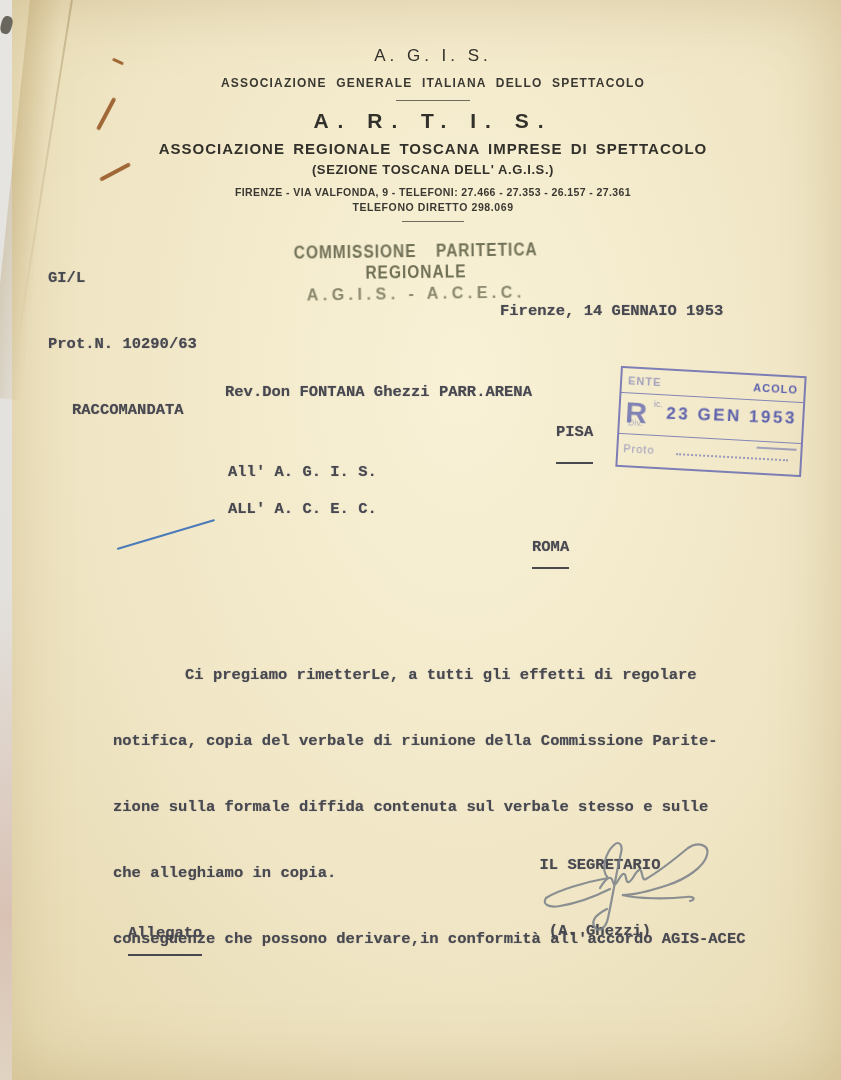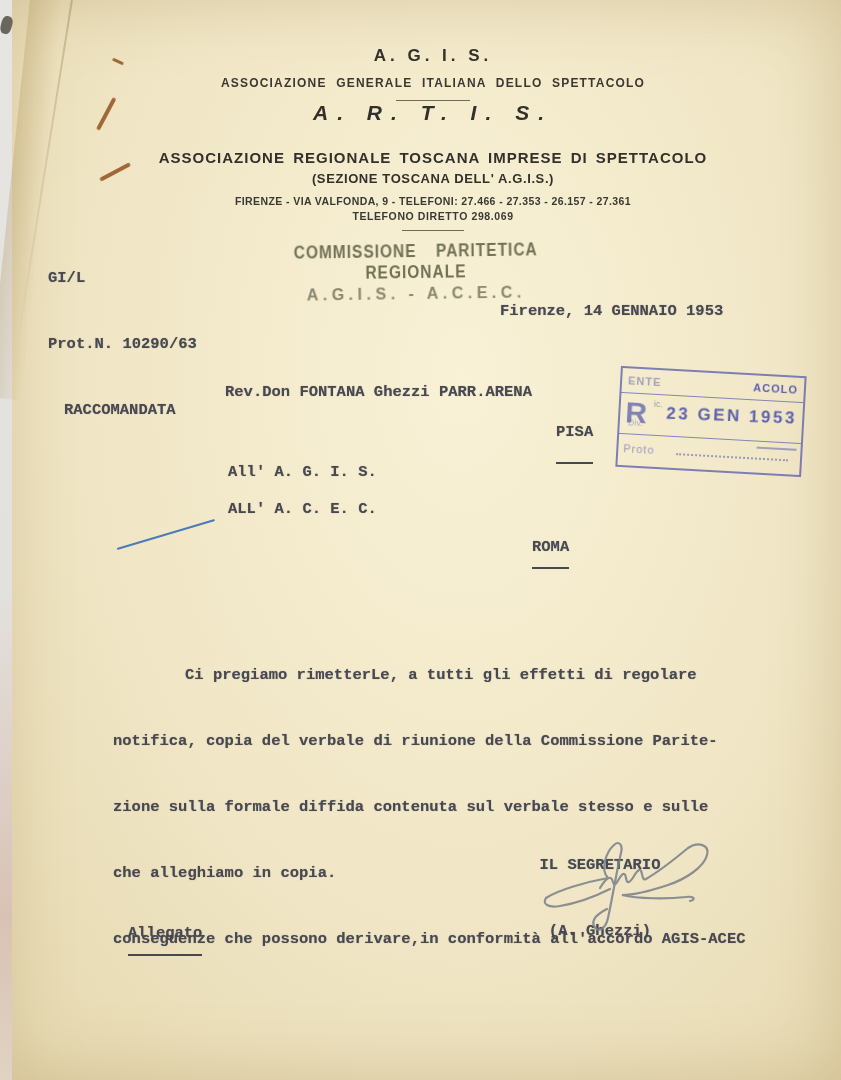--- a/index.html
+++ b/index.html
@@ -22,37 +22,37 @@
     transform:rotate(9deg);}
   .corner-notch{position:absolute;left:1px;top:16px;width:11px;height:18px;border-radius:40%;
     background:#4a463c;opacity:.8;transform:rotate(14deg);}
   .rust{position:absolute;background:#93521f;border-radius:2px;filter:blur(.4px);opacity:.85;}
   .rust1{left:112px;top:60px;width:12px;height:3px;transform:rotate(25deg);}
   .rust2{left:88px;top:112px;width:36px;height:3.5px;transform:rotate(-62deg);}
   .rust3{left:98px;top:170px;width:34px;height:3.5px;transform:rotate(-28deg);}
 
   
   .letterhead{position:absolute;left:25px;top:46px;width:816px;text-align:center;color:#32302a;}
-  .lh-acr1{font-size:17px;font-weight:bold;letter-spacing:4px;}
+  .lh-acr1{font-size:17px;font-weight:normal;letter-spacing:4px;}
   .lh-name1{margin-top:10px;font-size:12px;letter-spacing:1.2px;word-spacing:5px;font-weight:bold;color:#3a3832;}
   .lh-rule{width:74px;border:0;border-top:1.5px solid #6f6a5d;margin:10px auto 0;}
   .lh-rule2{width:62px;border:0;border-top:1.5px solid #6f6a5d;margin:8px auto 0;}
-  .lh-acr2{margin-top:0;font-size:21px;font-weight:bold;letter-spacing:9px;font-style:italic;}
-  .lh-name2{margin-top:24px;font-size:15px;letter-spacing:1px;word-spacing:3px;font-weight:bold;}
+  .lh-acr2{margin-top:8px;font-size:21px;font-weight:bold;letter-spacing:9px;}
+  .lh-name2{margin-top:7px;font-size:15px;letter-spacing:1px;word-spacing:3px;font-weight:bold;}
   .lh-sub2{margin-top:5px;font-size:13px;font-weight:bold;letter-spacing:.6px;}
   .lh-addr{margin-top:9px;font-size:10.5px;font-weight:bold;letter-spacing:.4px;color:#3a3832;}
   .lh-phone{margin-top:3px;font-size:10.5px;font-weight:bold;letter-spacing:.6px;color:#3a3832;}
 
   
   .tw{font-family:"Liberation Mono","DejaVu Sans Mono",monospace;font-weight:bold;
       color:#484850;text-shadow:0 0 1px rgba(70,70,85,.5);font-size:15.5px;line-height:22px;
       white-space:pre;}
   .ref-block{position:absolute;left:48px;top:223px;}
   .ref-block .r2{margin-left:0;}
-  .ref-block .r3{margin-left:16px;}
+  .ref-block .r3{margin-left:24px;}
 
   
   .stamp-comm{position:absolute;left:256px;top:244px;width:320px;text-align:center;
     color:rgba(88,90,66,.85);transform:rotate(-.8deg);filter:blur(.25px);}
   .stamp-comm .sc1{font-size:15.5px;font-weight:bold;letter-spacing:1px;word-spacing:14px;
     transform:scaleY(1.15);}
   .stamp-comm .sc2{margin-top:5px;font-size:16px;font-weight:bold;letter-spacing:4.5px;color:rgba(88,90,66,.7);}
 
   .dateline{position:absolute;left:500px;top:300px;}
 

